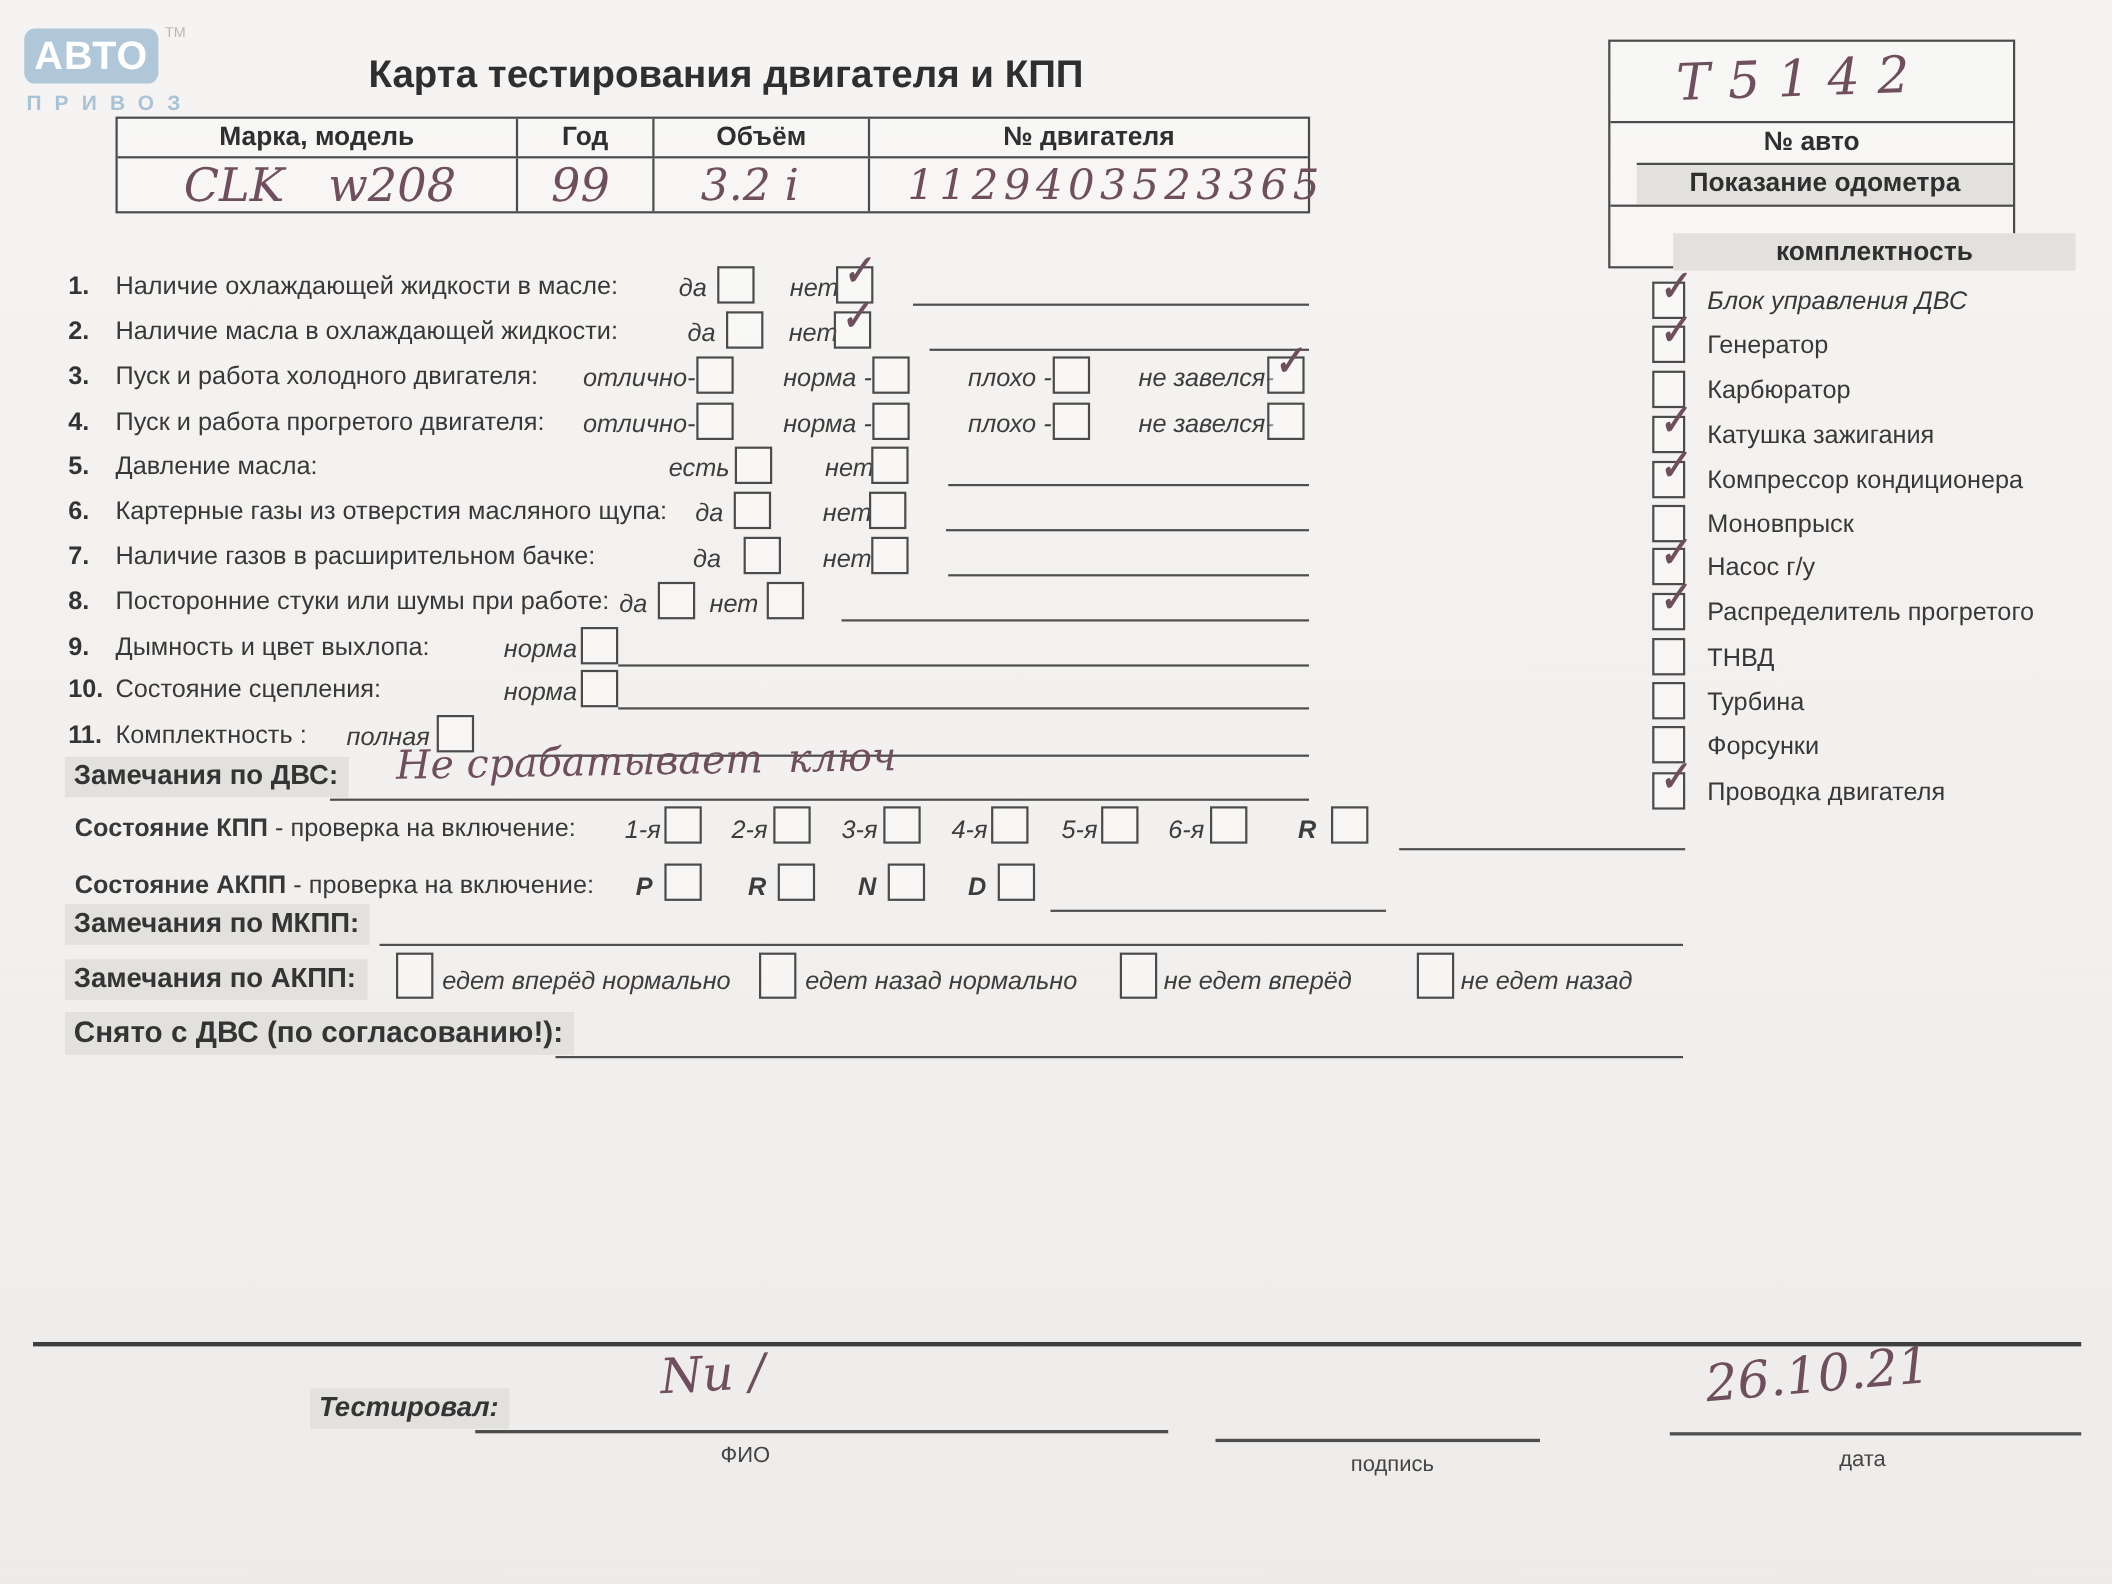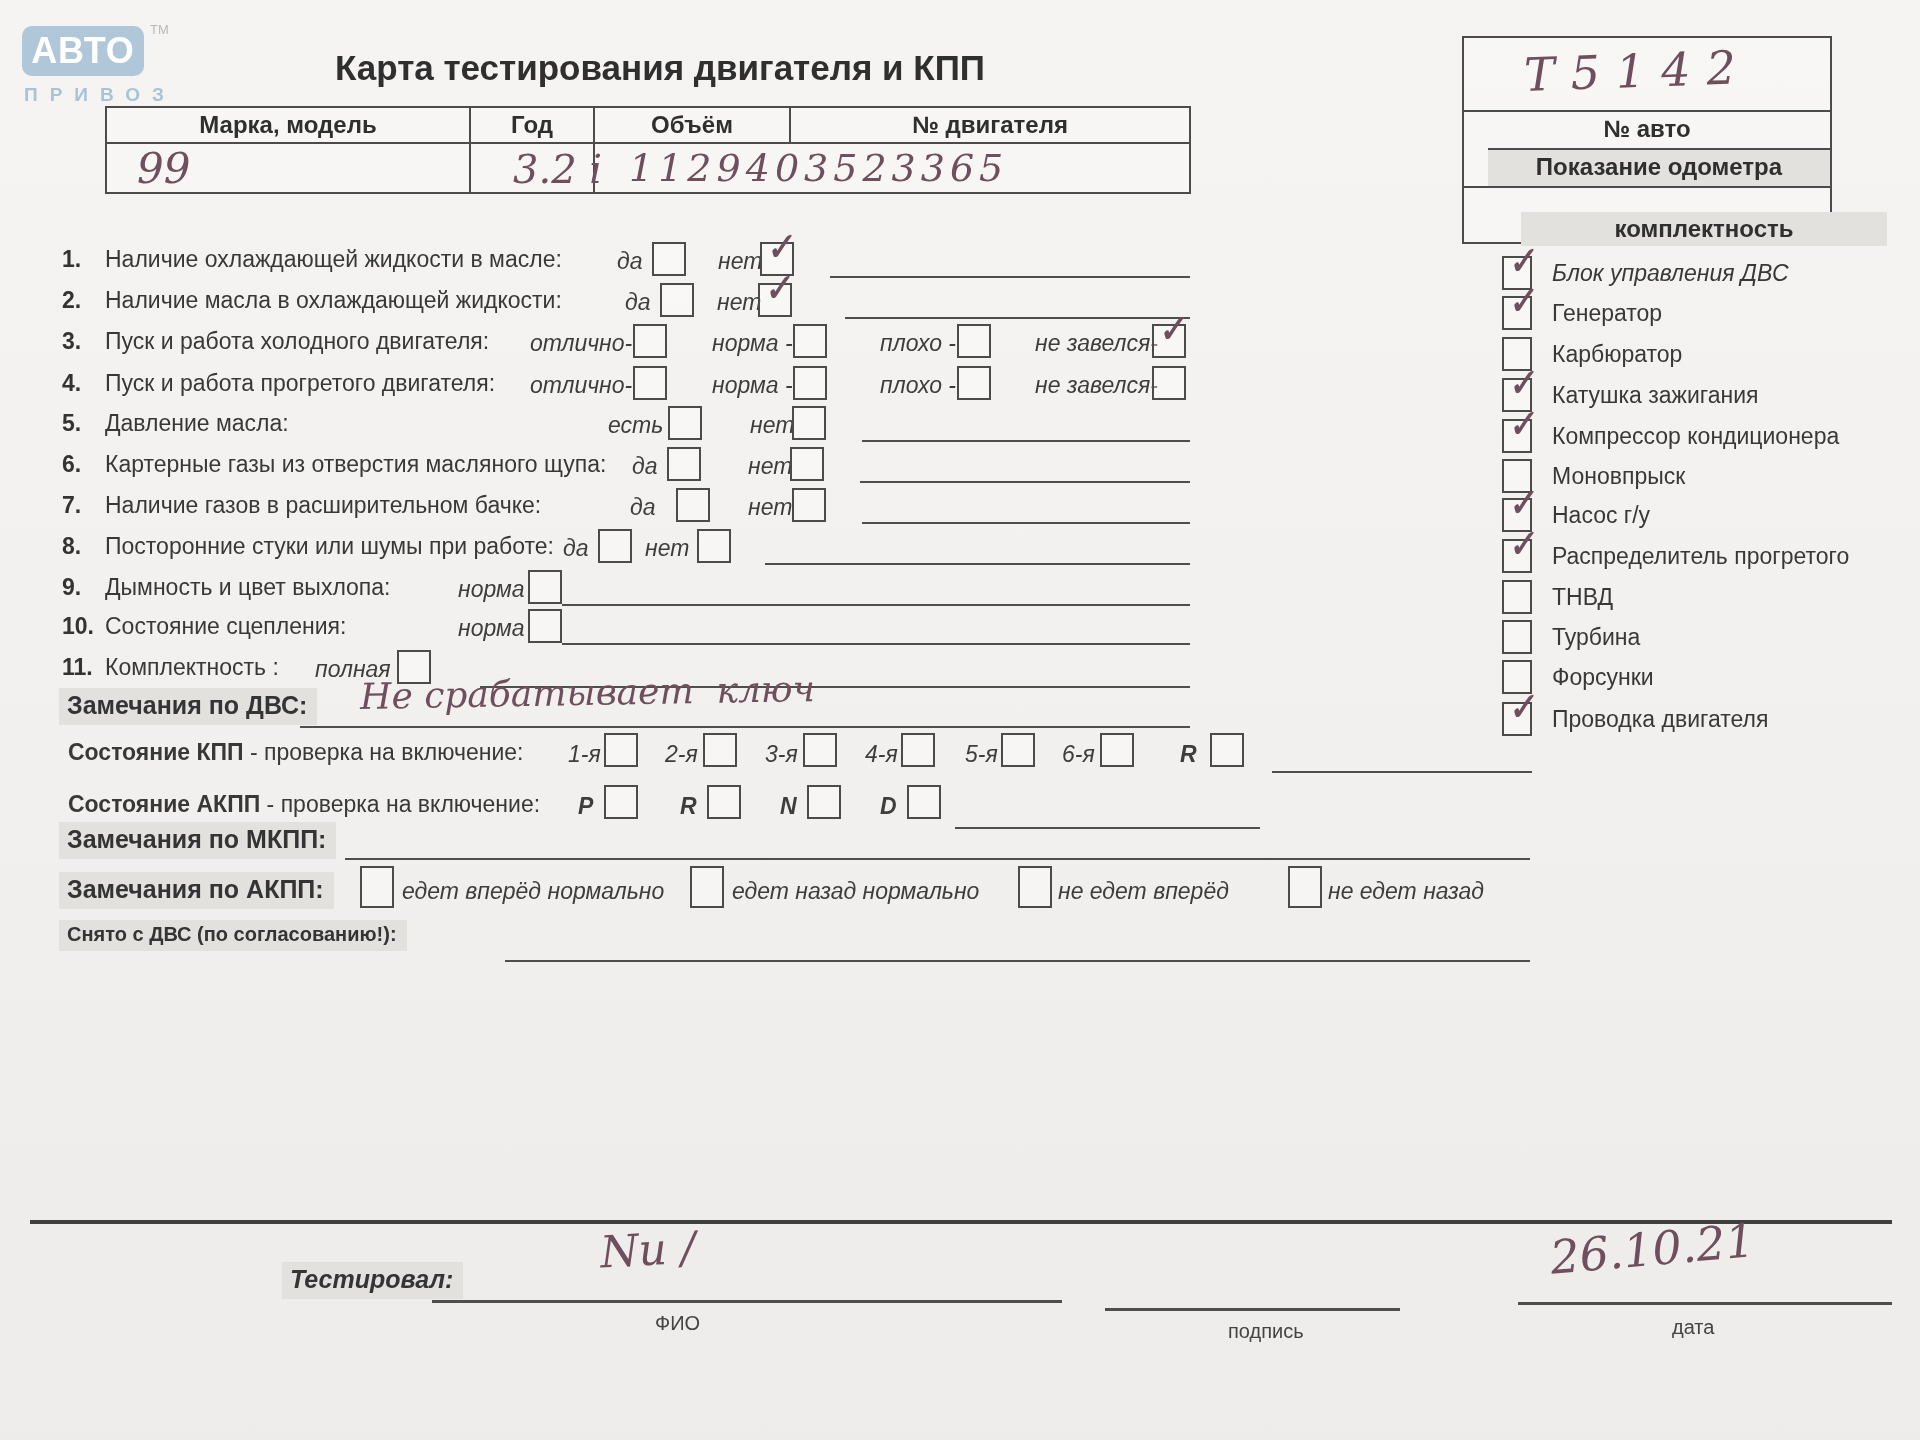--- a/index.html
+++ b/index.html
@@ -80,20 +80,23 @@
 
   <div class="vt">
     <div class="vt-head">
       <div class="vt-hc">Марка, модель</div>
       <div class="vt-hc">Год</div>
       <div class="vt-hc">Объём</div>
       <div class="vt-hc">№ двигателя</div>
     </div>
     <div class="vt-vals">
       <div class="vt-vc">
+          <span class="hw" style="left:60px;top:0px;font-size:42px;">CLK   w208</span>
+        </div>
+      <div class="vt-vc">
           <span class="hw" style="left:30px;top:0px;font-size:42px;">99</span>
         </div>
       <div class="vt-vc">
           <span class="hw" style="left:42px;top:2px;font-size:40px;">3.2 i</span>
         </div>
       <div class="vt-vc">
           <span class="hw" style="left:34px;top:2px;font-size:38px;letter-spacing:5px;text-align:center;">1129403523365</span>
         </div>
     </div>
   </div>
@@ -256,21 +259,21 @@
   <div class="sec-label shaded" style="left:35px;top:872px;font-size:25px;">Замечания по АКПП:</div>
   <div class="cb tall" style="left:360px;top:866px;"></div>
   <span class="opt" style="left:402px;top:878px;">едет вперёд нормально</span>
   <div class="cb tall" style="left:690px;top:866px;"></div>
   <span class="opt" style="left:732px;top:878px;">едет назад нормально</span>
   <div class="cb tall" style="left:1018px;top:866px;"></div>
   <span class="opt" style="left:1058px;top:878px;">не едет вперёд</span>
   <div class="cb tall" style="left:1288px;top:866px;"></div>
   <span class="opt" style="left:1328px;top:878px;">не едет назад</span>
 
-  <div class="sec-label shaded" style="left:35px;top:920px;font-size:20px;">Снято с ДВС (по согласованию!):</div>
+  <div class="sec-label shaded" style="left:35px;top:920px;font-size:27px;">Снято с ДВС (по согласованию!):</div>
   <div class="wline" style="left:505px;top:922px;width:1025px;height:38px;"></div>
 
   <div class="rule"></div>
 
   <div class="sec-label shaded" style="left:258px;top:1262px;font-size:25px;font-style:italic;">Тестировал:</div>
   <span class="hw" style="left:600px;top:1224px;font-size:44px;transform:rotate(-3deg);">Nи /</span>
   <div class="wline" style="left:432px;top:1262px;width:630px;height:38px;border-bottom-width:3px;"></div>
   <span class="small-cap" style="left:655px;top:1312px;">ФИО</span>
   <div class="wline" style="left:1105px;top:1270px;width:295px;height:38px;border-bottom-width:3px;"></div>
   <span class="small-cap" style="left:1228px;top:1320px;">подпись</span>

